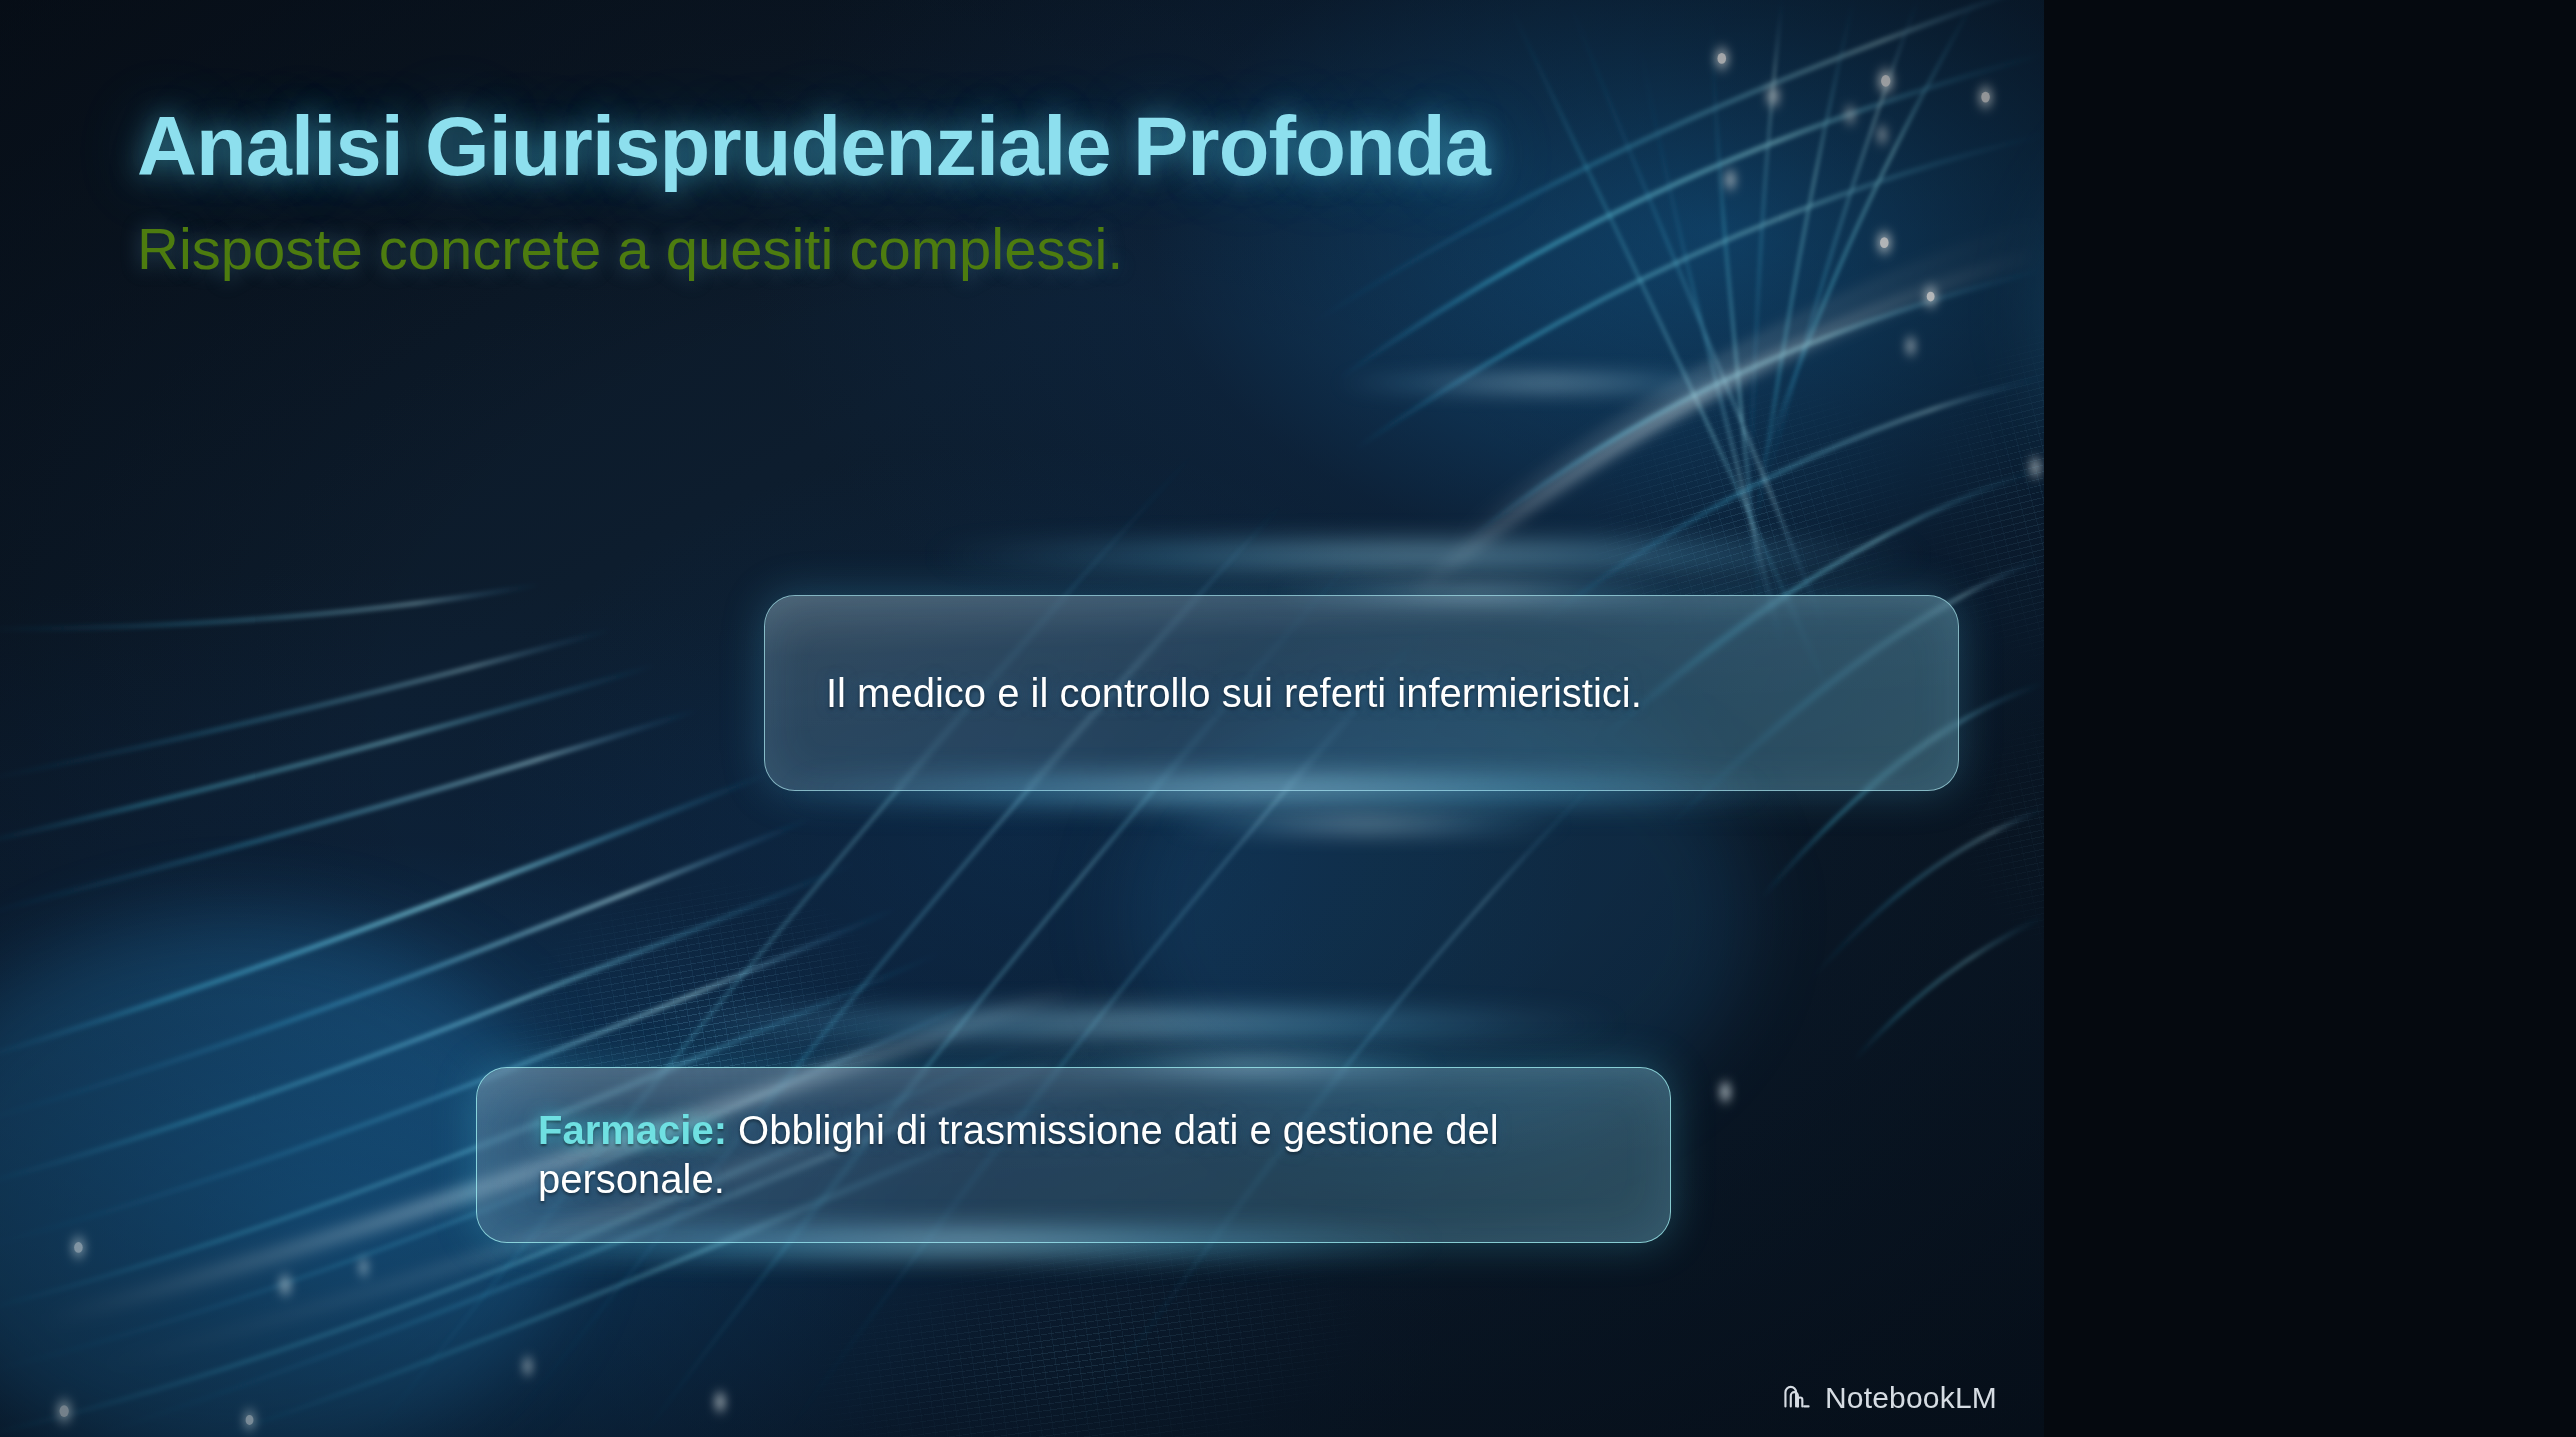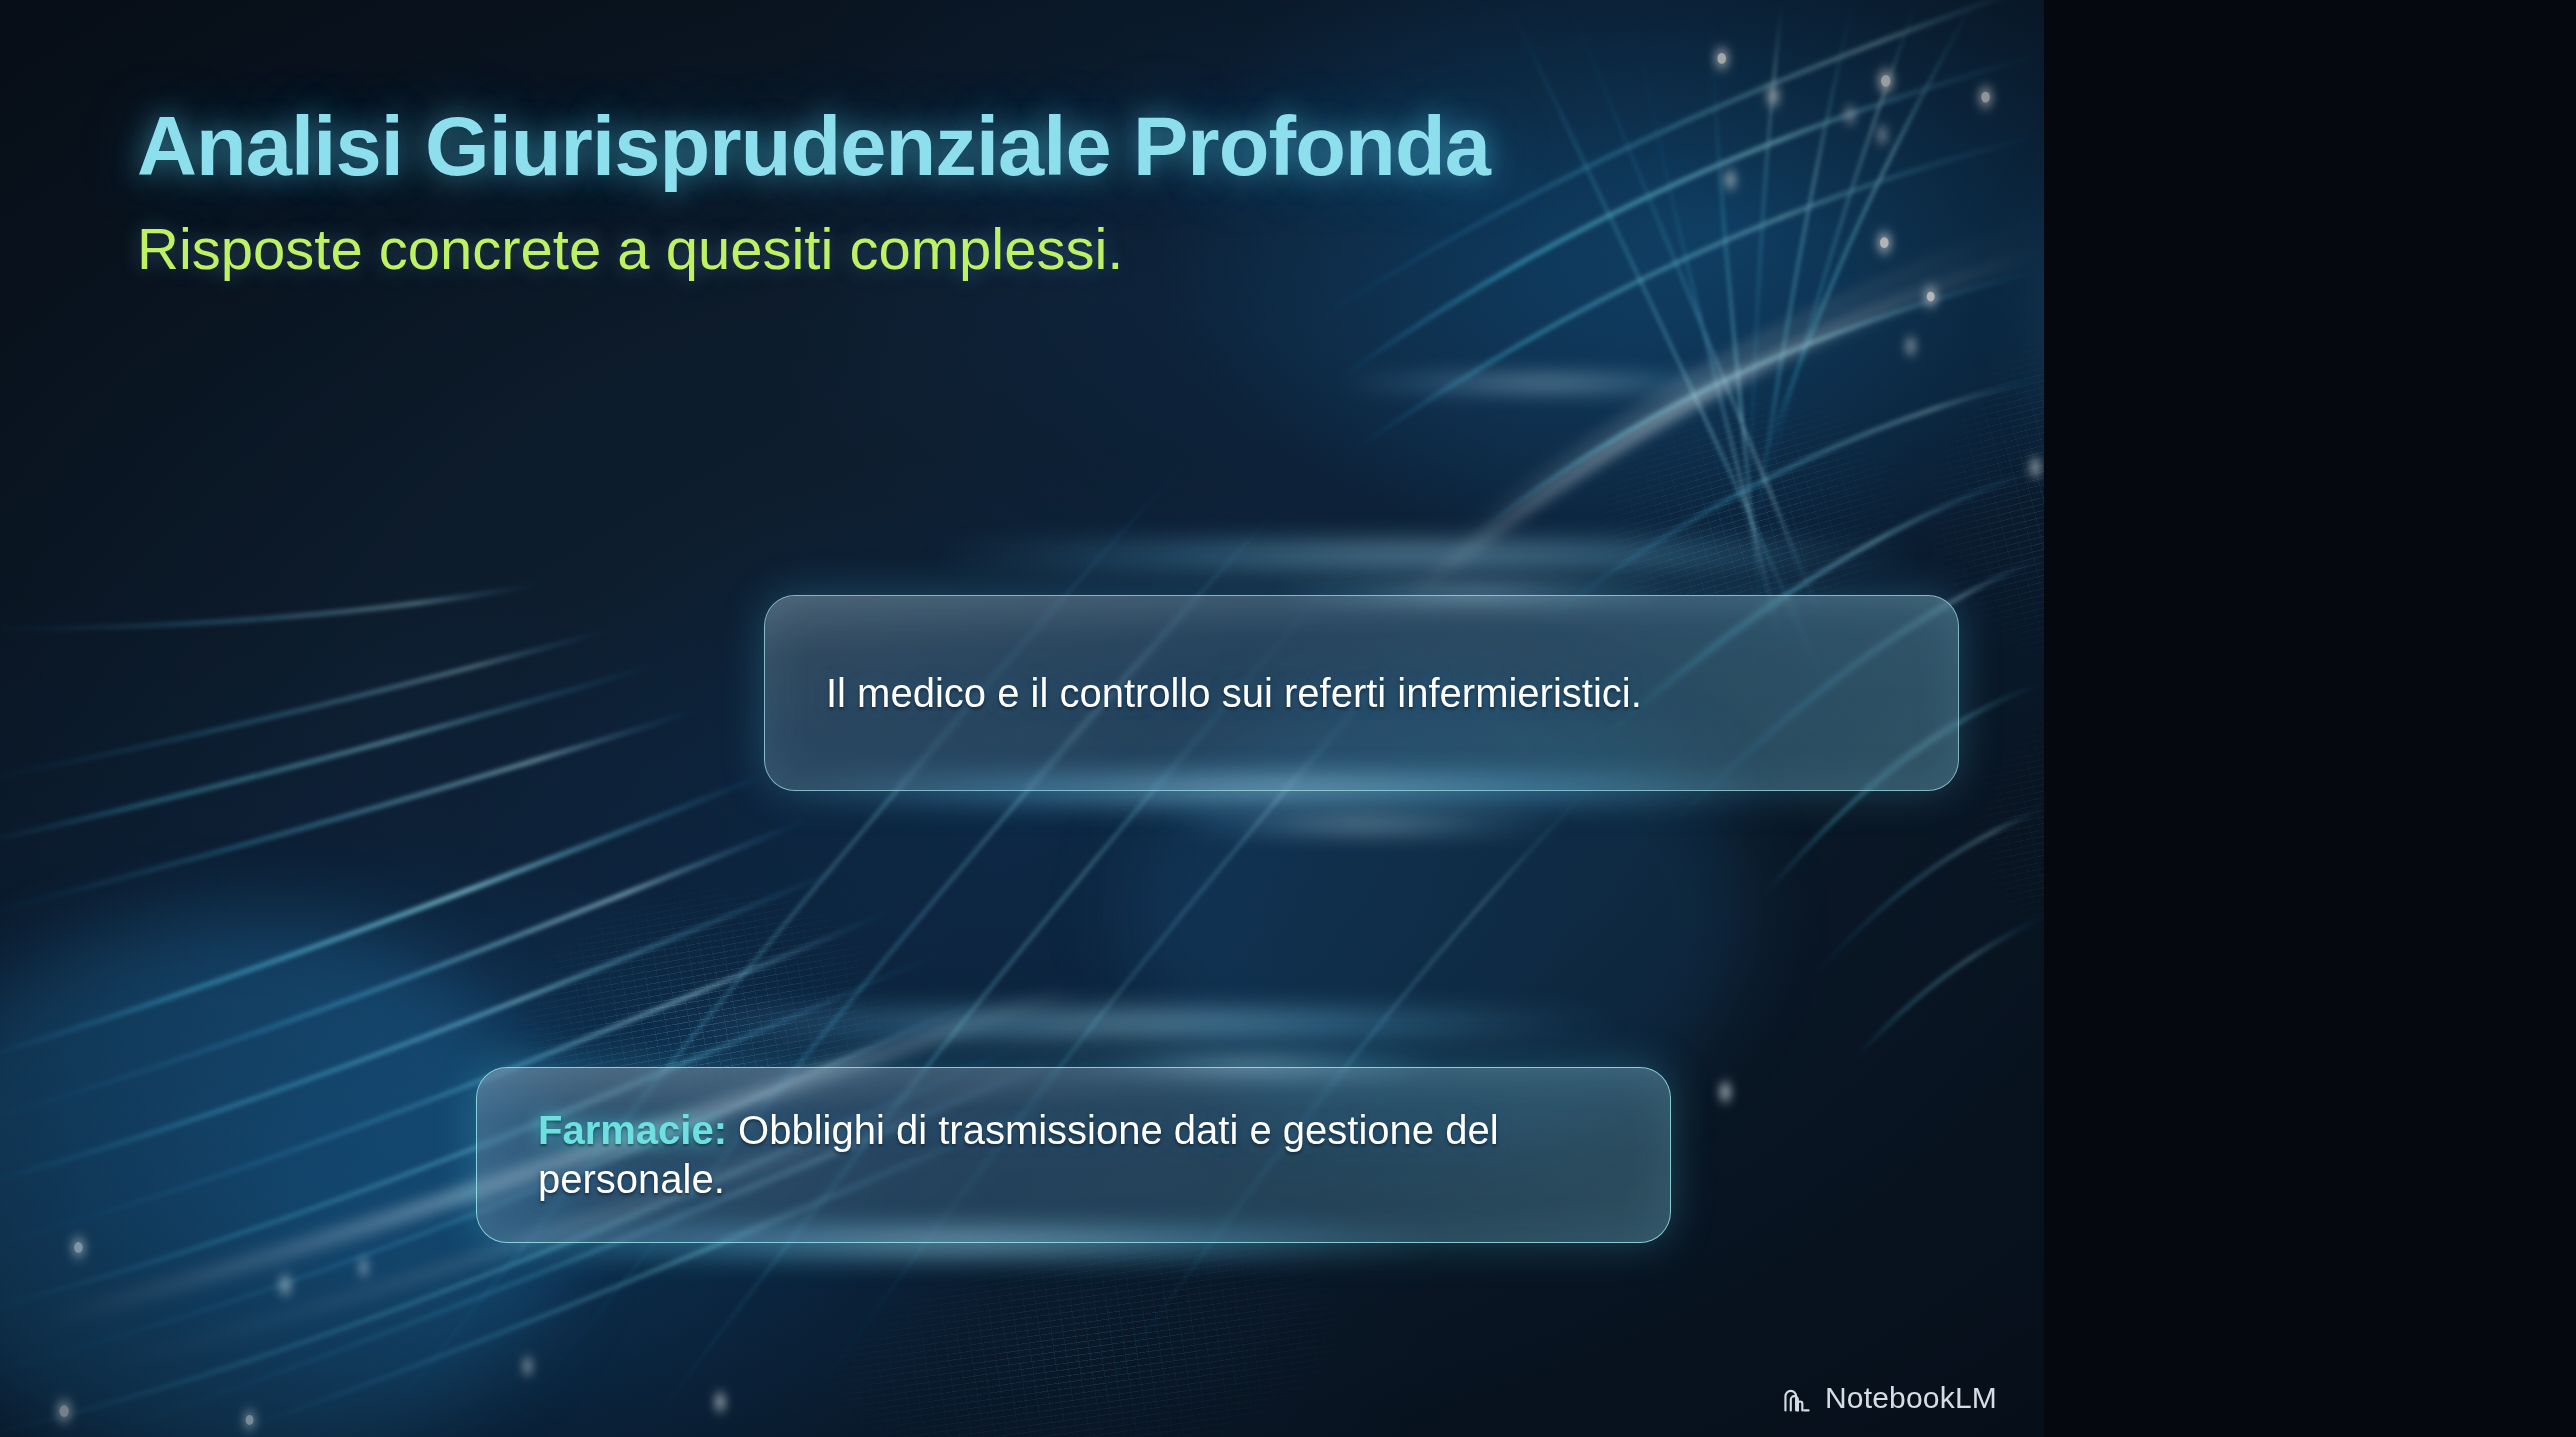--- a/index.html
+++ b/index.html
@@ -63,21 +63,21 @@
     font-weight: 700;
     letter-spacing: -0.9px;
     color: #8ddfee;
     text-shadow: 0 0 29px rgba(90,215,245,.55), 0 0 72px rgba(60,180,230,.32);
     margin: 0;
     white-space: nowrap;
   }
   .slide-subtitle {
     font-size: 58px;
     font-weight: 400;
-    color: #bef264;
+    color: #4d7c0f;
     margin: 20px 0 0 0;
     white-space: nowrap;
     text-shadow: 0 0 20px rgba(120,200,240,.35);
   }
 
   
   .card {
     position: absolute;
     border-radius: 31px;
     box-sizing: border-box;
@@ -166,21 +166,21 @@
     border: 1.8px solid rgba(158,234,238,.82);
     box-shadow: 0 0 43px rgba(80,205,235,.28), inset 0 0 49px rgba(150,220,245,.12);
   }
 
   
   .watermark {
     position: absolute;
     right: 47px;
     bottom: 23.4px;
     display: flex;
-    align-items: flex-end;
+    align-items: center;
     gap: 12px;
     opacity: .92;
   }
   .wm-text {
     font-size: 30px;
     font-weight: 400;
     color: #e8eef4;
     letter-spacing: 0.2px;
   }
   .wm-icon { width: 32px; height: 27px; display: block; }

